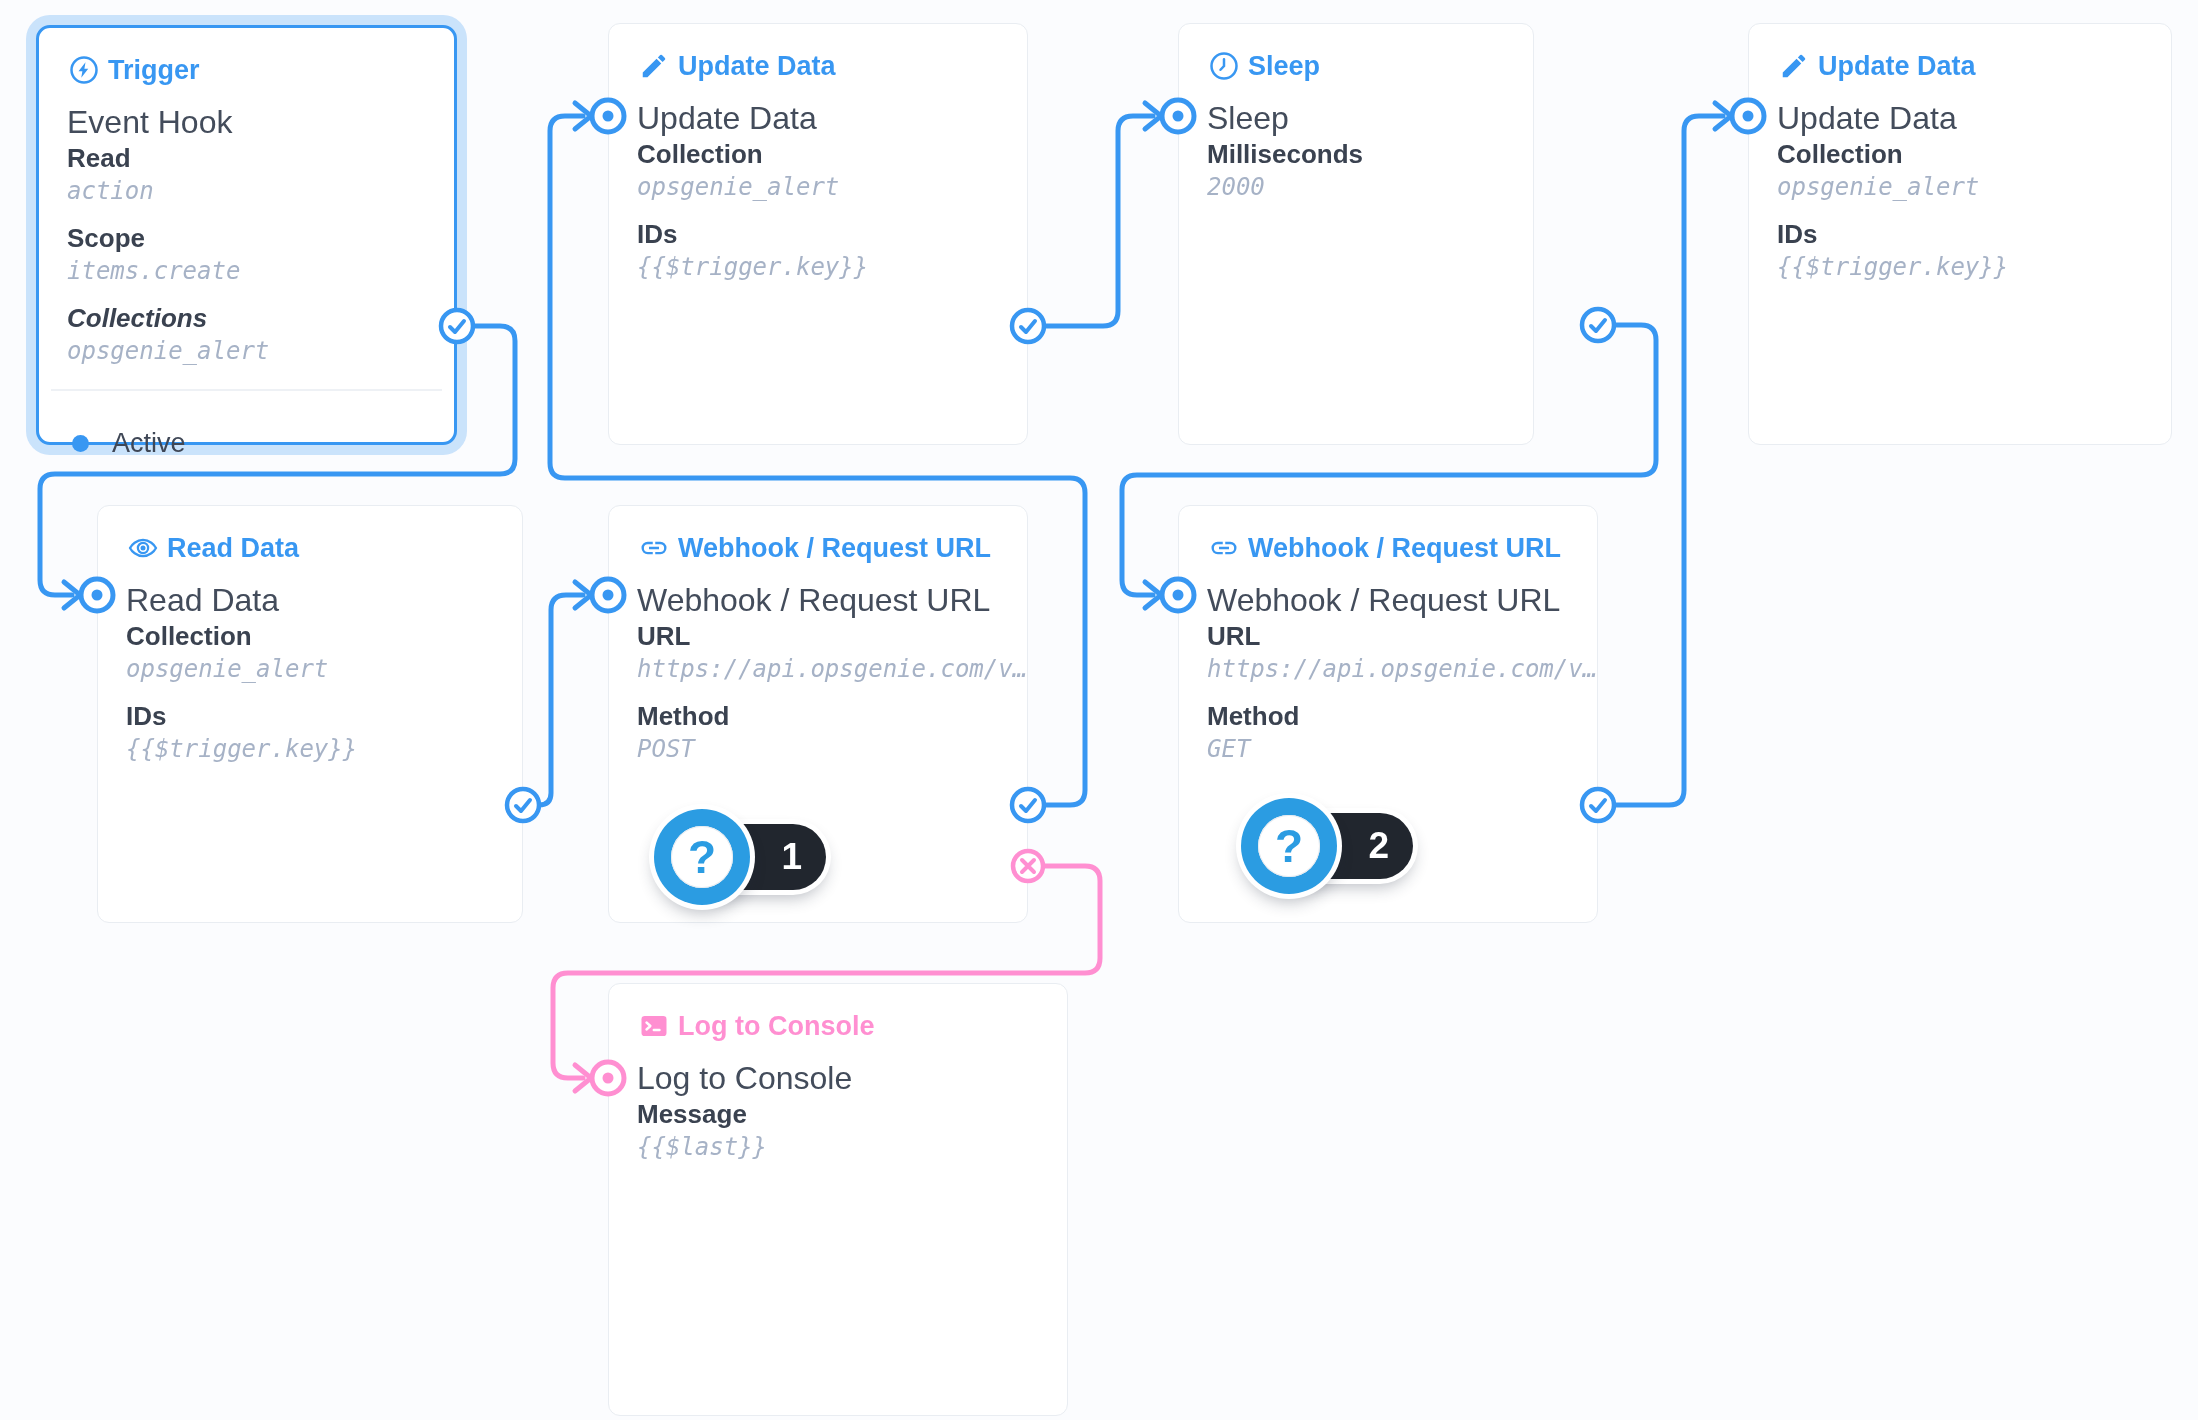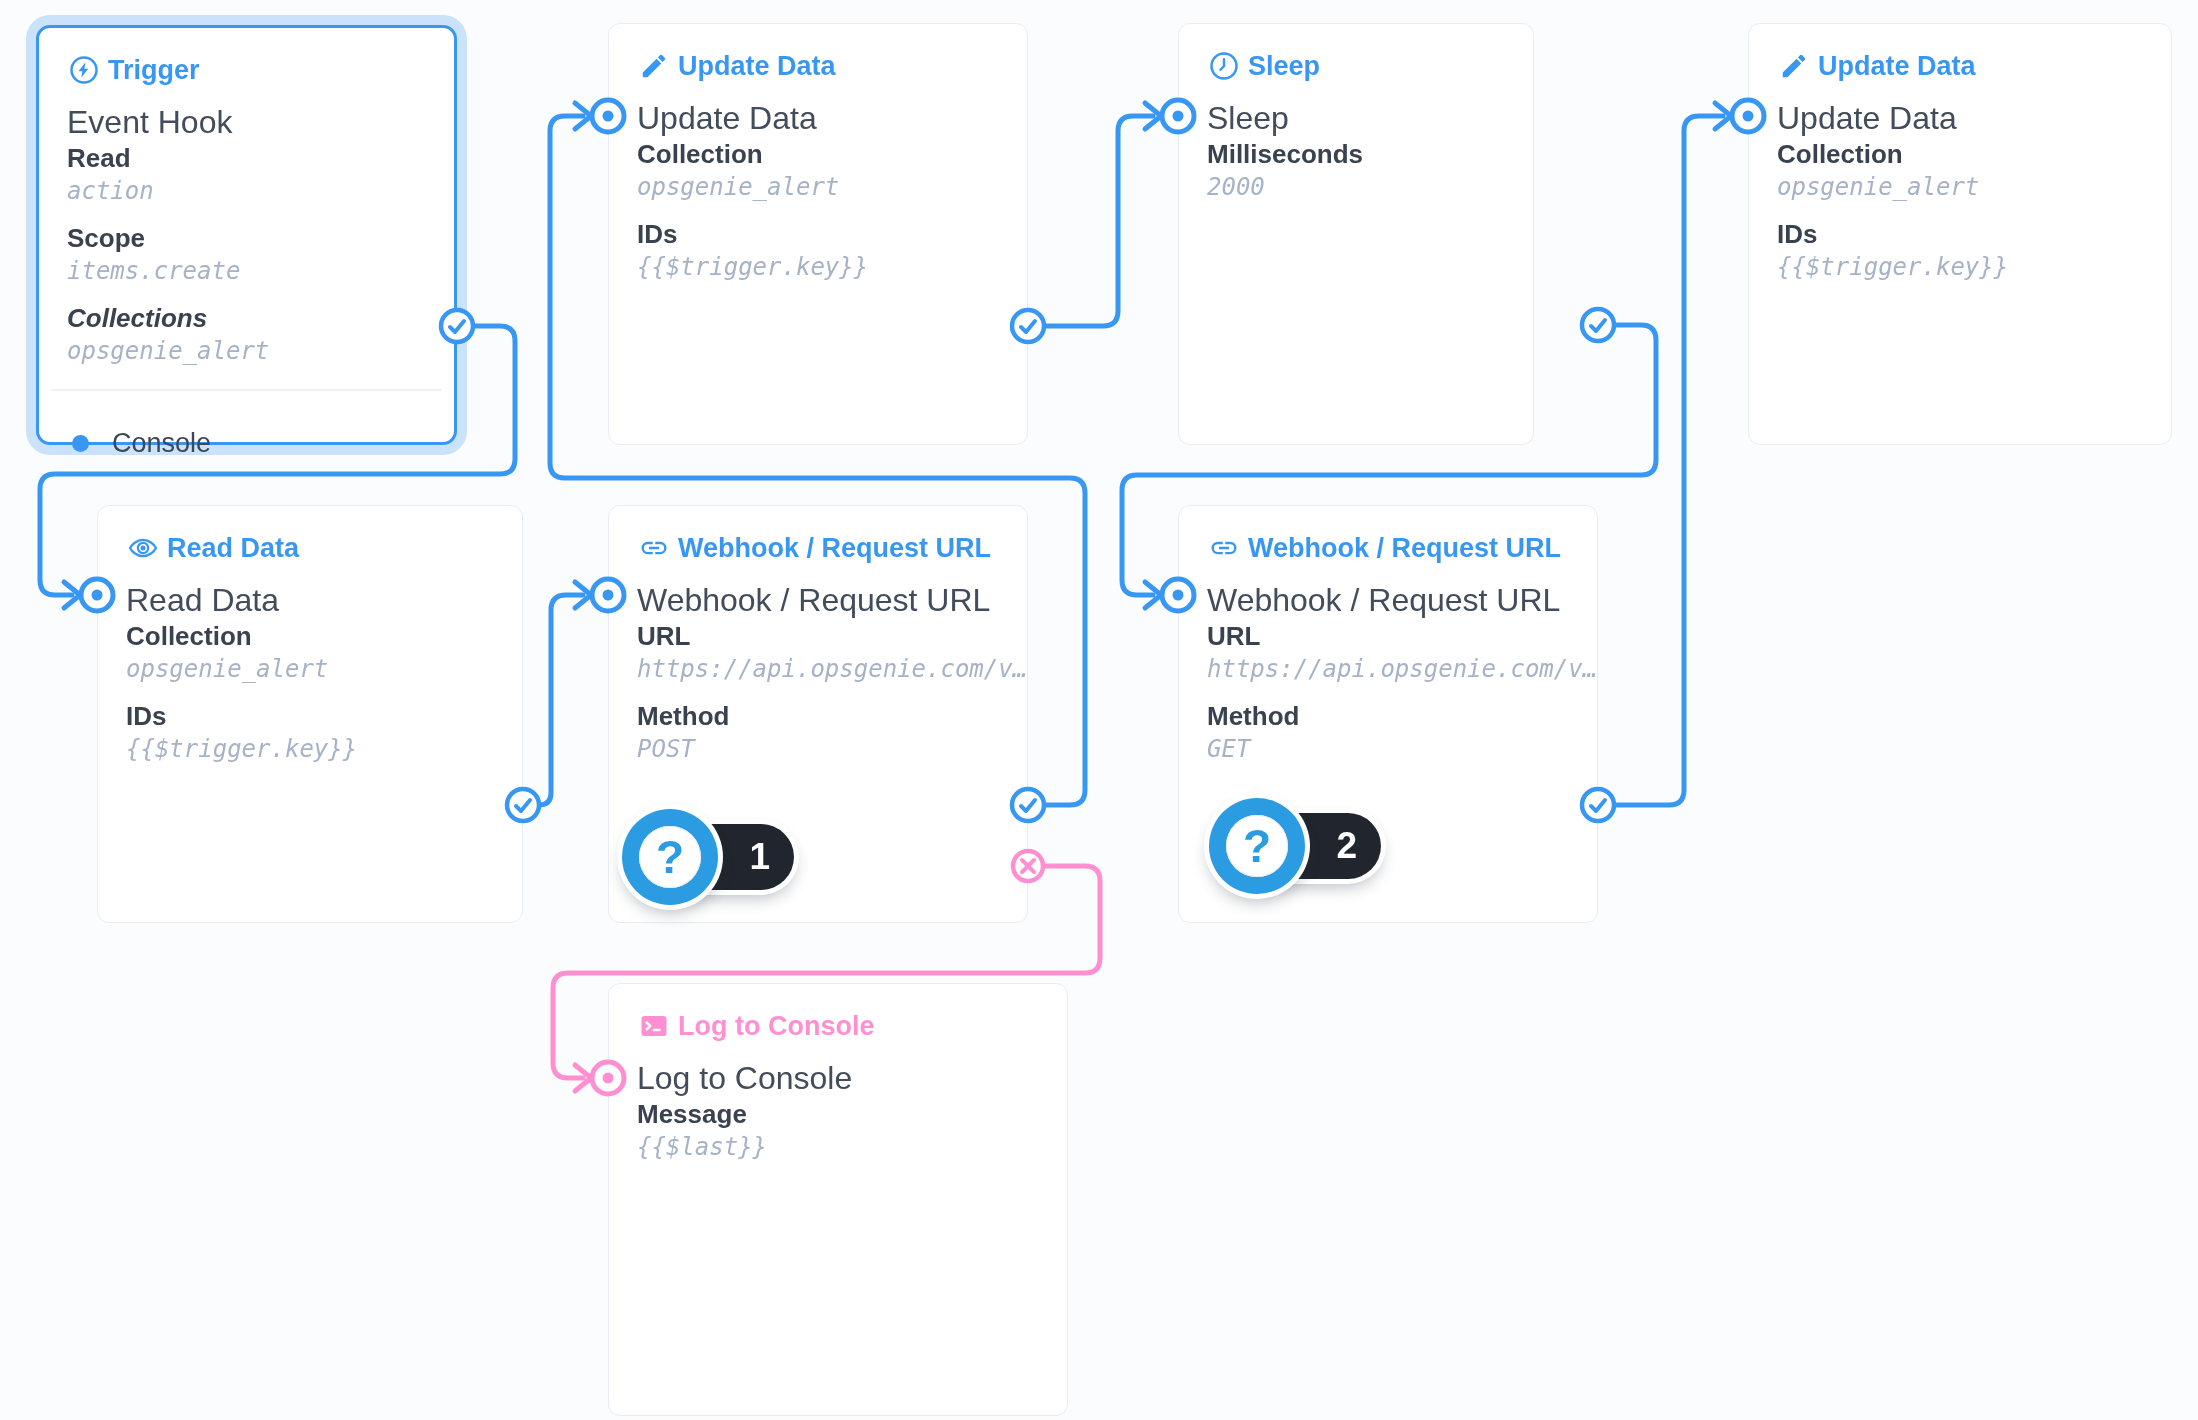--- a/index.html
+++ b/index.html
@@ -10,21 +10,21 @@
     --pill:#21262e;
     --label:#3a4250;
     --subtitle:#434c5b;
     --value:#a6b2c6;
     --card-border:#e9edf2;
     --canvas:#fbfcfe;
   }
   *{box-sizing:border-box;margin:0;padding:0}
   html,body{background:var(--canvas);}
   body{font-family:"Liberation Sans",sans-serif;}
-  .canvas{position:relative;width:2198px;height:1420px;background:var(--canvas);overflow:hidden;}
+  .canvas{position:relative;width:2198px;height:1420px;background:var(--canvas);overflow:hidden;padding-left:32px;}
 
   .node{position:absolute;background:#fff;border:1.5px solid var(--card-border);border-radius:12px;}
   .node.selected{border:3.5px solid var(--accent);border-radius:14px;box-shadow:0 0 0 10px var(--accent-soft);}
 
   .node-header{position:absolute;left:30px;top:26px;height:32px;display:flex;align-items:center;gap:9px;
     font-size:27px;font-weight:700;color:var(--accent);white-space:nowrap;}
   .node-header.pink{color:var(--pink);}
   .node-header svg{width:30px;height:30px;flex:0 0 auto;}
 
   .tline{position:absolute;left:28px;white-space:nowrap;line-height:32px;}
@@ -69,21 +69,21 @@
     <div class="tline subtitle r-sub">Event Hook</div>
     <div class="tline flabel r-l1">Read</div>
     <div class="tline fvalue r-v1">action</div>
     <div class="tline flabel r-l2">Scope</div>
     <div class="tline fvalue r-v2">items.create</div>
     <div class="tline flabel r-l3">Collections</div>
     <div class="tline fvalue r-v3">opsgenie_alert</div>
     <div class="divider"></div>
     <div class="status-row">
       <span class="status-dot"></span>
-      <span class="status-text">Console</span>
+      <span class="status-text">Active</span>
     </div>
   </div>
 
   <div class="node" style="left:608px;top:23px;width:420px;height:422px;">
     <div class="node-header">
       <svg viewBox="0 0 24 24">
         <path d="M3 17.25V21h3.75L17.8 9.94l-3.75-3.75L3 17.25zM20.71 7.04a1 1 0 0 0 0-1.41l-2.34-2.34a1 1 0 0 0-1.41 0l-1.83 1.83 3.75 3.75 1.83-1.83z" fill="#3897f2"></path>
       </svg>
       <span>Update Data</span>
     </div>

